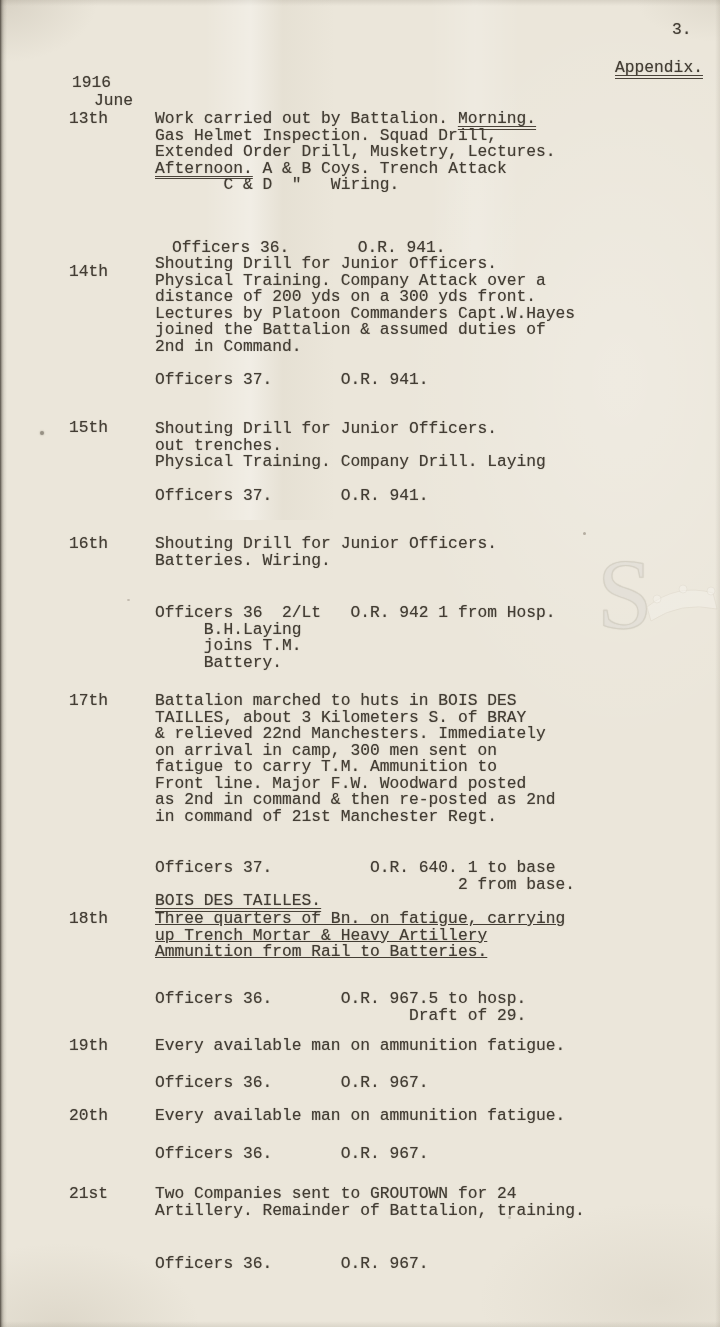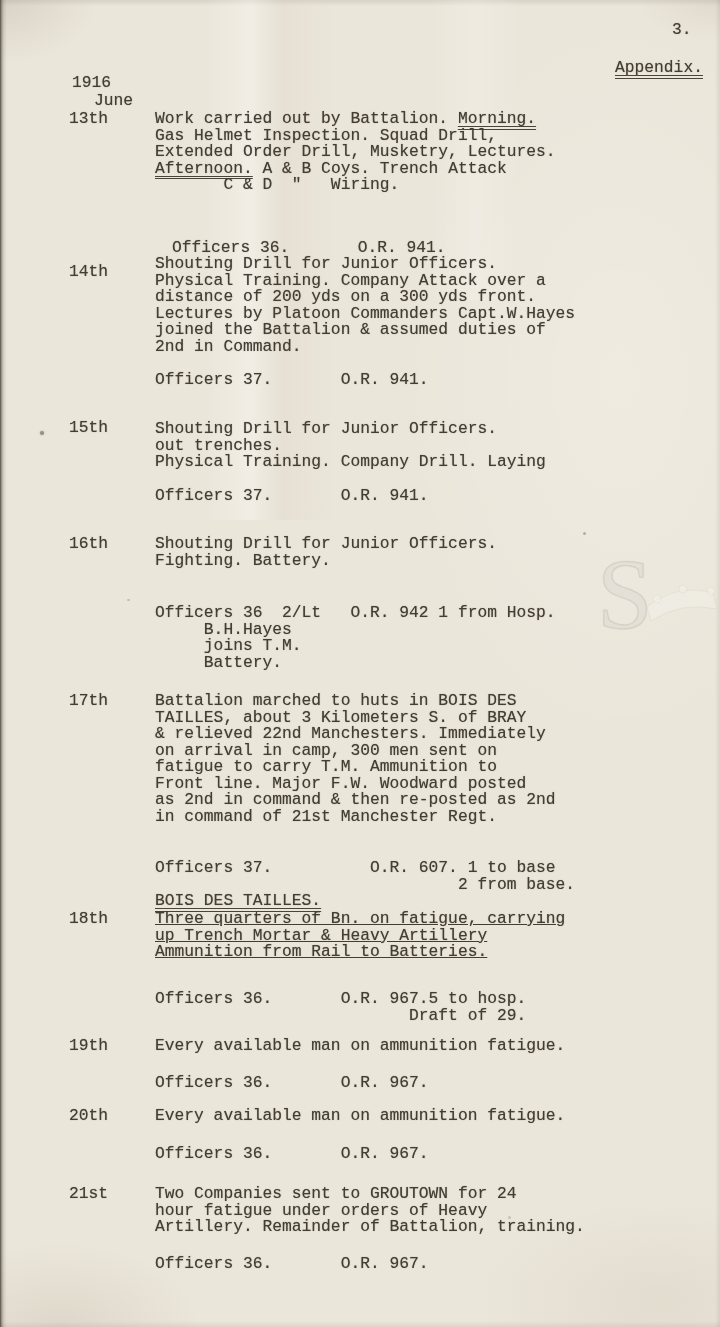--- a/index.html
+++ b/index.html
@@ -85,42 +85,42 @@
         <div class="tblock body" style="top: 256px; left: 155px;"><div class="line"><span>Shouting Drill for Junior Officers.</span></div><div class="line"><span>Physical Training. Company Attack over a</span></div><div class="line"><span>distance of 200 yds on a 300 yds front.</span></div><div class="line"><span>Lectures by Platoon Commanders Capt.W.Hayes</span></div><div class="line"><span>joined the Battalion &amp; assumed duties of</span></div><div class="line"><span>2nd in Command.</span></div></div>
         <div class="tblock body" style="top: 372px; left: 155px;"><div class="line"><span>Officers 37.       O.R. 941.</span></div></div>
       </div>
       <div>
         <div class="date" style="top: 420px;">15th</div>
         <div class="tblock body" style="top: 421px; left: 155px;"><div class="line"><span>Shouting Drill for Junior Officers.</span></div><div class="line"><span>out trenches.</span></div><div class="line"><span>Physical Training. Company Drill. Laying</span></div></div>
         <div class="tblock body" style="top: 488px; left: 155px;"><div class="line"><span>Officers 37.       O.R. 941.</span></div></div>
       </div>
       <div>
         <div class="date" style="top: 536px;">16th</div>
-        <div class="tblock body" style="top: 536px; left: 155px;"><div class="line"><span>Shouting Drill for Junior Officers.</span></div><div class="line"><span>Fighting. Battery.</span></div></div>
-        <div class="tblock body" style="top: 605px; left: 155px;"><div class="line"><span>Officers 36  2/Lt   O.R. 942 1 from Hosp.</span></div><div class="line"><span>     B.H.Hayes</span></div><div class="line"><span>     joins T.M.</span></div><div class="line"><span>     Battery.</span></div></div>
+        <div class="tblock body" style="top: 536px; left: 155px;"><div class="line"><span>Shouting Drill for Junior Officers.</span></div><div class="line"><span>Batteries. Wiring.</span></div></div>
+        <div class="tblock body" style="top: 605px; left: 155px;"><div class="line"><span>Officers 36  2/Lt   O.R. 942 1 from Hosp.</span></div><div class="line"><span>     B.H.Laying</span></div><div class="line"><span>     joins T.M.</span></div><div class="line"><span>     Battery.</span></div></div>
       </div>
       <div>
         <div class="date" style="top: 693px;">17th</div>
         <div class="tblock body" style="top: 693px; left: 155px;"><div class="line"><span>Battalion marched to huts in BOIS DES</span></div><div class="line"><span>TAILLES, about 3 Kilometers S. of BRAY</span></div><div class="line"><span>&amp; relieved 22nd Manchesters. Immediately</span></div><div class="line"><span>on arrival in camp, 300 men sent on</span></div><div class="line"><span>fatigue to carry T.M. Ammunition to</span></div><div class="line"><span>Front line. Major F.W. Woodward posted</span></div><div class="line"><span>as 2nd in command &amp; then re-posted as 2nd</span></div><div class="line"><span>in command of 21st Manchester Regt.</span></div></div>
-        <div class="tblock body" style="top: 860px; left: 155px;"><div class="line"><span>Officers 37.          O.R. 607. 1 to base</span></div><div class="line"><span>                               2 from base.</span></div><div class="line"><span class="u2">BOIS DES TAILLES.</span></div></div>
+        <div class="tblock body" style="top: 860px; left: 155px;"><div class="line"><span>Officers 37.          O.R. 640. 1 to base</span></div><div class="line"><span>                               2 from base.</span></div><div class="line"><span class="u2">BOIS DES TAILLES.</span></div></div>
       </div>
       <div>
         <div class="date" style="top: 911px;">18th</div>
         <div class="tblock body" style="top: 911px; left: 155px; text-decoration: underline;"><div class="line"><span>Three quarters of Bn. on fatigue, carrying</span></div><div class="line"><span>up Trench Mortar &amp; Heavy Artillery</span></div><div class="line"><span>Ammunition from Rail to Batteries.</span></div></div>
         <div class="tblock body" style="top: 991px; left: 155px; text-align: center;"><div class="line"><span>Officers 36.       O.R. 967.5 to hosp.</span></div><div class="line"><span>                          Draft of 29.</span></div></div>
       </div>
       <div>
         <div class="date" style="top: 1038px;">19th</div>
         <div class="tblock body" style="top: 1038px; left: 155px;"><div class="line"><span>Every available man on ammunition fatigue.</span></div></div>
         <div class="tblock body" style="top: 1075px; left: 155px;"><div class="line"><span>Officers 36.       O.R. 967.</span></div></div>
       </div>
       <div>
         <div class="date" style="top: 1108px;">20th</div>
         <div class="tblock body" style="top: 1108px; left: 155px;"><div class="line"><span>Every available man on ammunition fatigue.</span></div></div>
         <div class="tblock body" style="top: 1146px; left: 155px;"><div class="line"><span>Officers 36.       O.R. 967.</span></div></div>
       </div>
       <div>
         <div class="date" style="top: 1186px; text-align: center;">21st</div>
-        <div class="tblock body" style="top: 1186px; left: 155px;"><div class="line"><span>Two Companies sent to GROUTOWN for 24</span></div><div class="line"><span>hour fatigue under orders of Heavy</span></div><div class="line"><span>Artillery. Remainder of Battalion, training.</span></div></div>
+        <div class="tblock body" style="top: 1186px; left: 155px;"><div class="line"><span>Two Companies sent to GROUTOWN for 24</span></div><div class="line"><span>Artillery. Remainder of Battalion, training.</span></div></div>
         <div class="tblock body" style="top: 1256px; left: 155px;"><div class="line"><span>Officers 36.       O.R. 967.</span></div></div>
       </div>
     </div>
 </div>
 
 </body></html>

